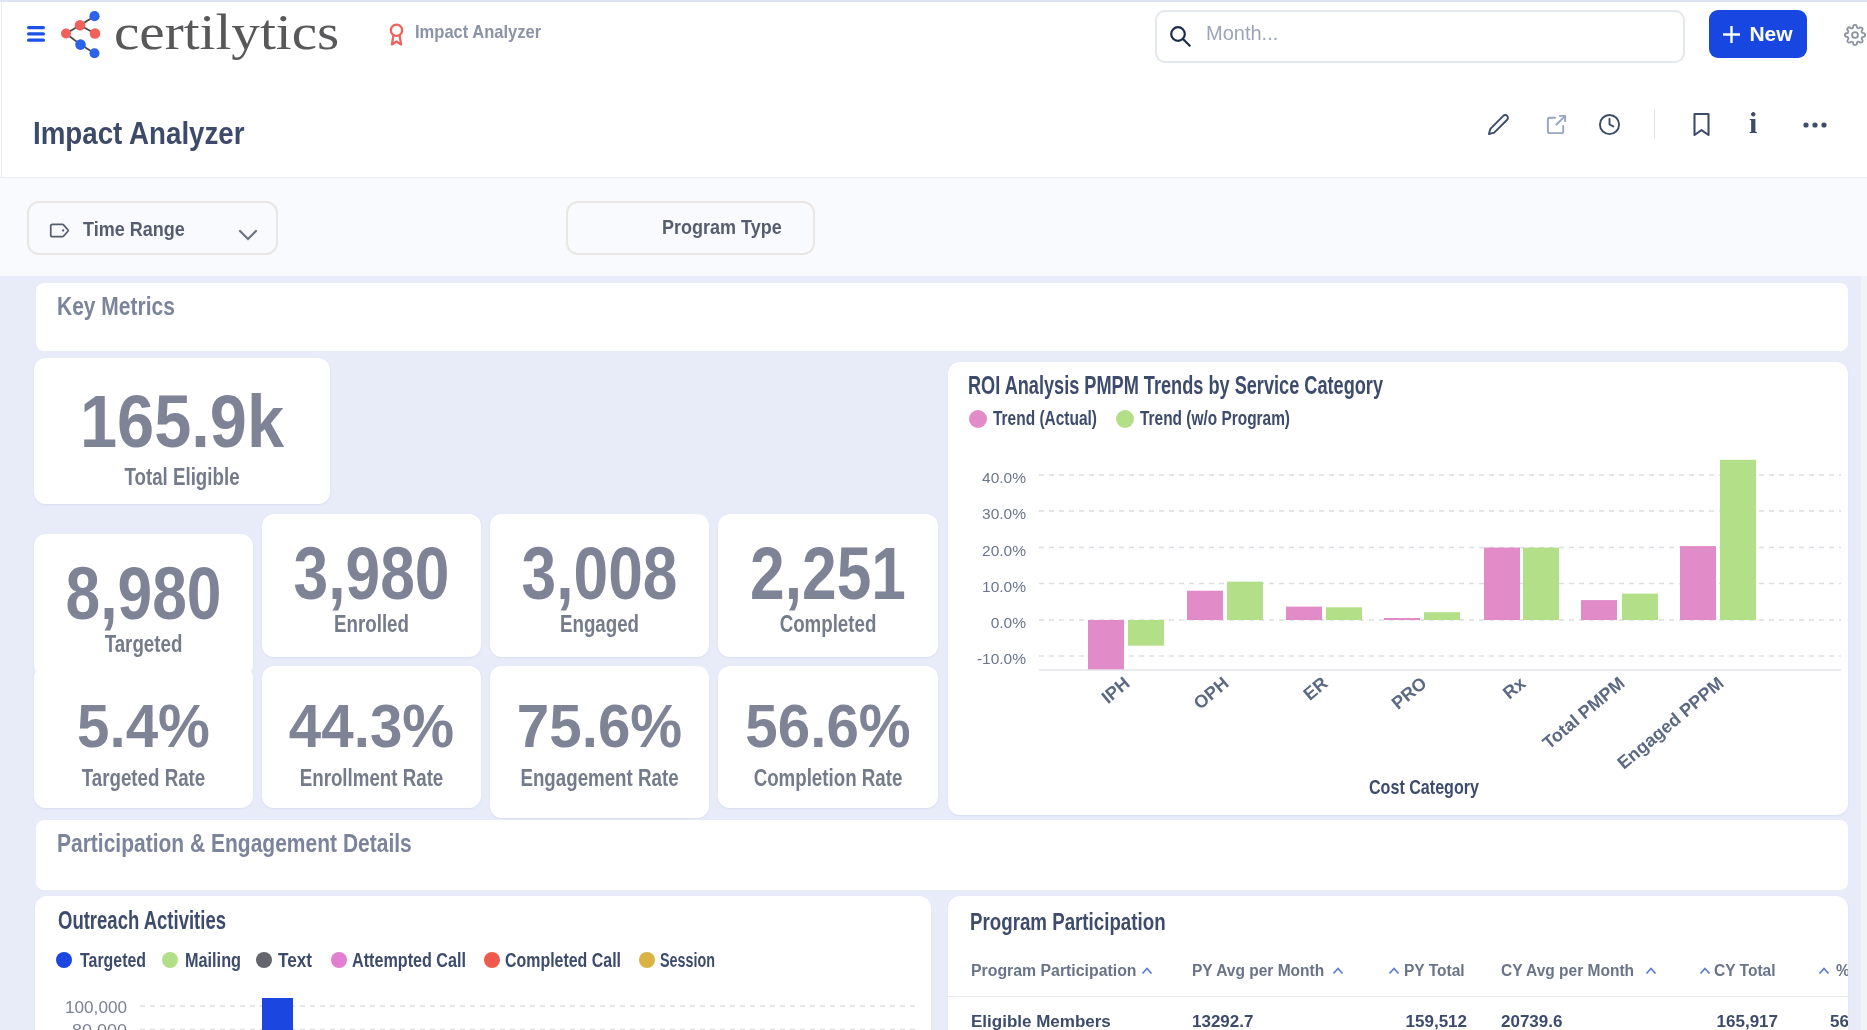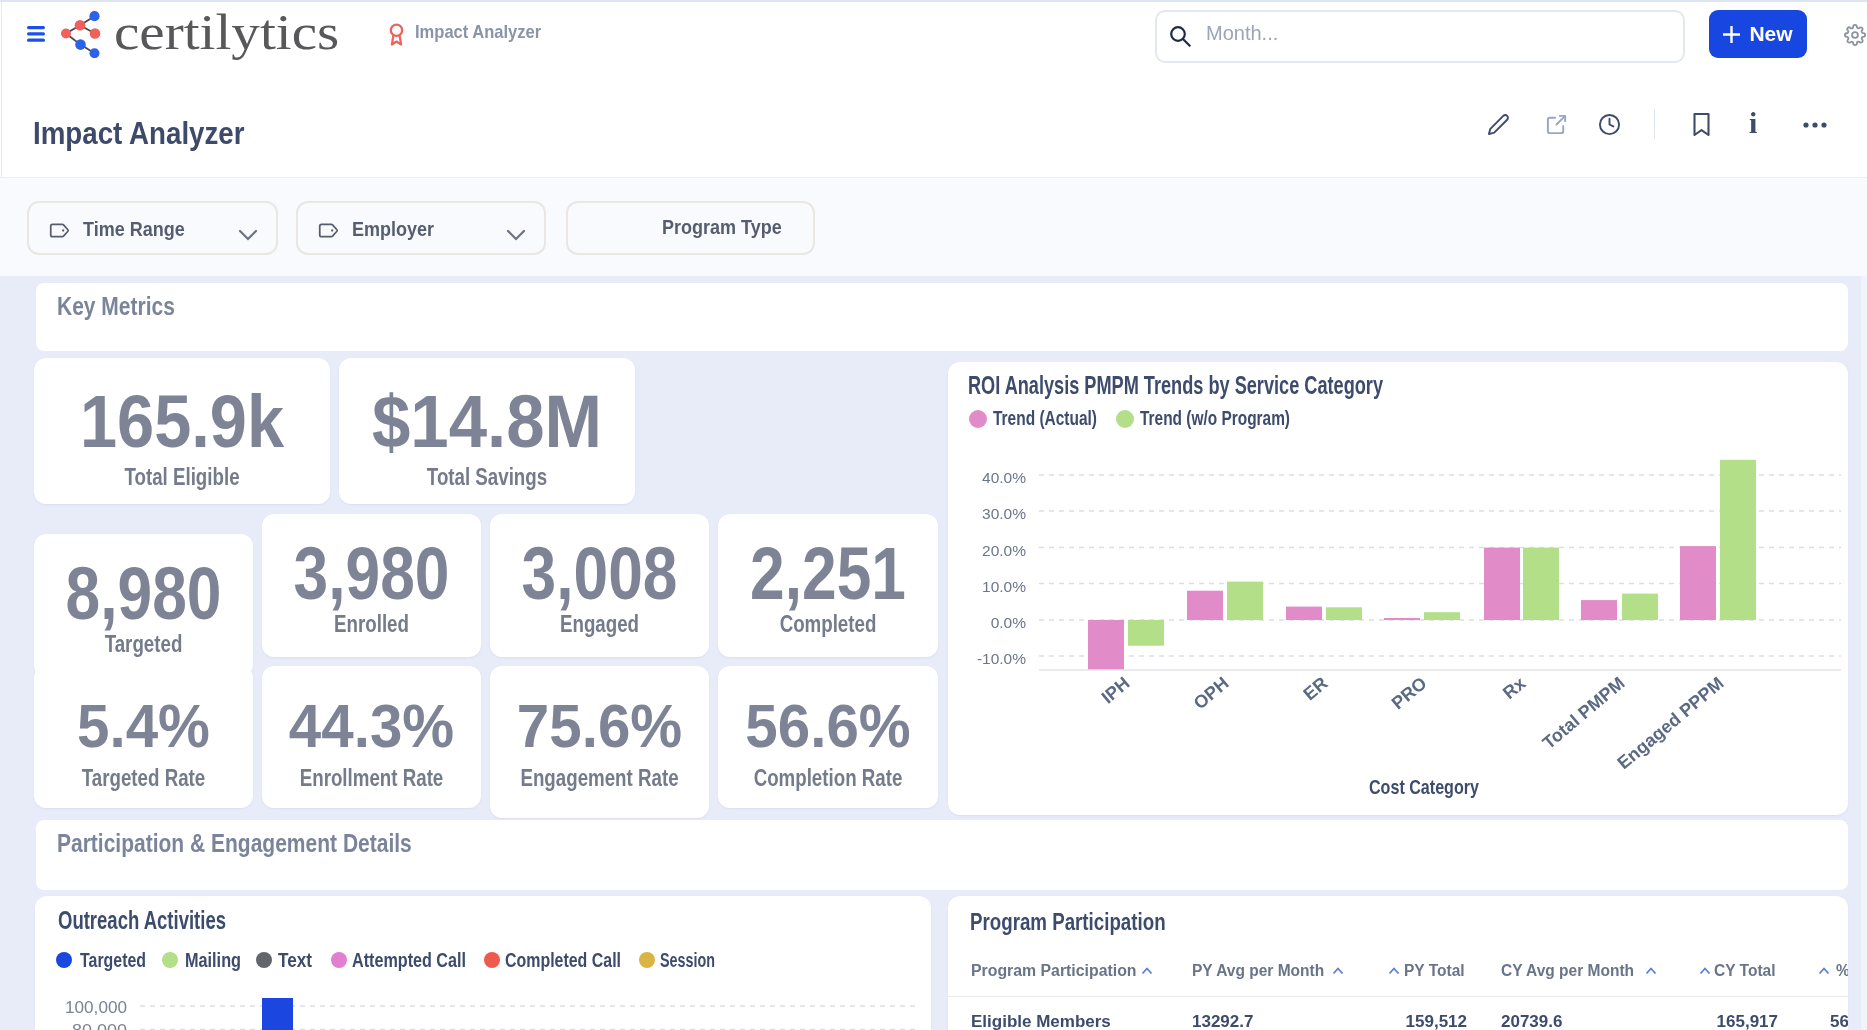--- a/index.html
+++ b/index.html
@@ -123,30 +123,20 @@
     <div class="fbtn" style="left:27px;width:251px;">
       <svg width="21" height="21" viewBox="0 0 24 24" fill="none" stroke="#555d6f" stroke-width="2">
           <path d="M2 7 a2 2 0 0 1 2-2 h11.2 a2 2 0 0 1 1.4 0.6 l5 5.5 a1.4 1.4 0 0 1 0 1.8 l-5 5.5 a2 2 0 0 1-1.4 0.6 H4 a2 2 0 0 1-2-2 Z"></path>
           <circle cx="16.2" cy="12" r="1.3" fill="#555d6f" stroke="none"></circle>
         </svg>
       <span class="lbl">Time Range</span>
       <svg style="margin-left:auto" width="20" height="12" viewBox="0 0 20 12" fill="none" stroke="#6b7280" stroke-width="2.2" stroke-linecap="round">
           <polyline points="2 2 10 10 18 2"></polyline>
         </svg>
     </div>
-    <div class="fbtn" style="left:296px;width:250px;">
-      <svg width="21" height="21" viewBox="0 0 24 24" fill="none" stroke="#555d6f" stroke-width="2">
-          <path d="M2 7 a2 2 0 0 1 2-2 h11.2 a2 2 0 0 1 1.4 0.6 l5 5.5 a1.4 1.4 0 0 1 0 1.8 l-5 5.5 a2 2 0 0 1-1.4 0.6 H4 a2 2 0 0 1-2-2 Z"></path>
-          <circle cx="16.2" cy="12" r="1.3" fill="#555d6f" stroke="none"></circle>
-        </svg>
-      <span class="lbl">Employer</span>
-      <svg style="margin-left:auto" width="20" height="12" viewBox="0 0 20 12" fill="none" stroke="#6b7280" stroke-width="2.2" stroke-linecap="round">
-          <polyline points="2 2 10 10 18 2"></polyline>
-        </svg>
-    </div>
     <div class="fbtn" style="left:566px;width:249px;flex-direction:column;">
       <svg width="21" height="21" viewBox="0 0 24 24" fill="none" stroke="#555d6f" stroke-width="2">
           <path d="M2 7 a2 2 0 0 1 2-2 h11.2 a2 2 0 0 1 1.4 0.6 l5 5.5 a1.4 1.4 0 0 1 0 1.8 l-5 5.5 a2 2 0 0 1-1.4 0.6 H4 a2 2 0 0 1-2-2 Z"></path>
           <circle cx="16.2" cy="12" r="1.3" fill="#555d6f" stroke="none"></circle>
         </svg>
       <span class="lbl">Program Type</span>
       <svg style="margin-left:auto" width="20" height="12" viewBox="0 0 20 12" fill="none" stroke="#6b7280" stroke-width="2.2" stroke-linecap="round">
           <polyline points="2 2 10 10 18 2"></polyline>
         </svg>
     </div>
@@ -154,24 +144,20 @@
 
   <div id="content" class="abs"></div>
   <div class="abs" style="left:1861px;top:276px;width:6px;height:754px;background:#f1f3fa;"></div>
   <div class="secbar" style="left:36px;top:283px;width:1812px;height:68px;">
     <div class="sectitle">Key Metrics</div>
   </div>
 
   <div class="card" style="left:34px;top:358px;width:296px;height:146px;">
     <div class="mnum" style="top:26px;transform:scaleX(0.89);">165.9k</div>
       <div class="mlbl" style="top:107px;">Total Eligible</div>
-    </div>
-  <div class="card" style="left:339px;top:358px;width:296px;height:146px;">
-    <div class="mnum" style="top:26px;transform:scaleX(0.92);">$14.8M</div>
-      <div class="mlbl" style="top:107px;">Total Savings</div>
     </div>
   <div class="card" style="left:34px;top:514px;width:219px;height:143px;margin-top:20px;">
     <div class="mnum" style="top:22px;transform:scaleX(0.83);">8,980</div>
       <div class="mlbl" style="top:98px;">Targeted</div>
     </div>
   <div class="card" style="left:262px;top:514px;width:219px;height:143px;">
     <div class="mnum" style="top:22px;transform:scaleX(0.83);">3,980</div>
       <div class="mlbl" style="top:98px;">Enrolled</div>
     </div>
   <div class="card" style="left:490px;top:514px;width:219px;height:143px;">

